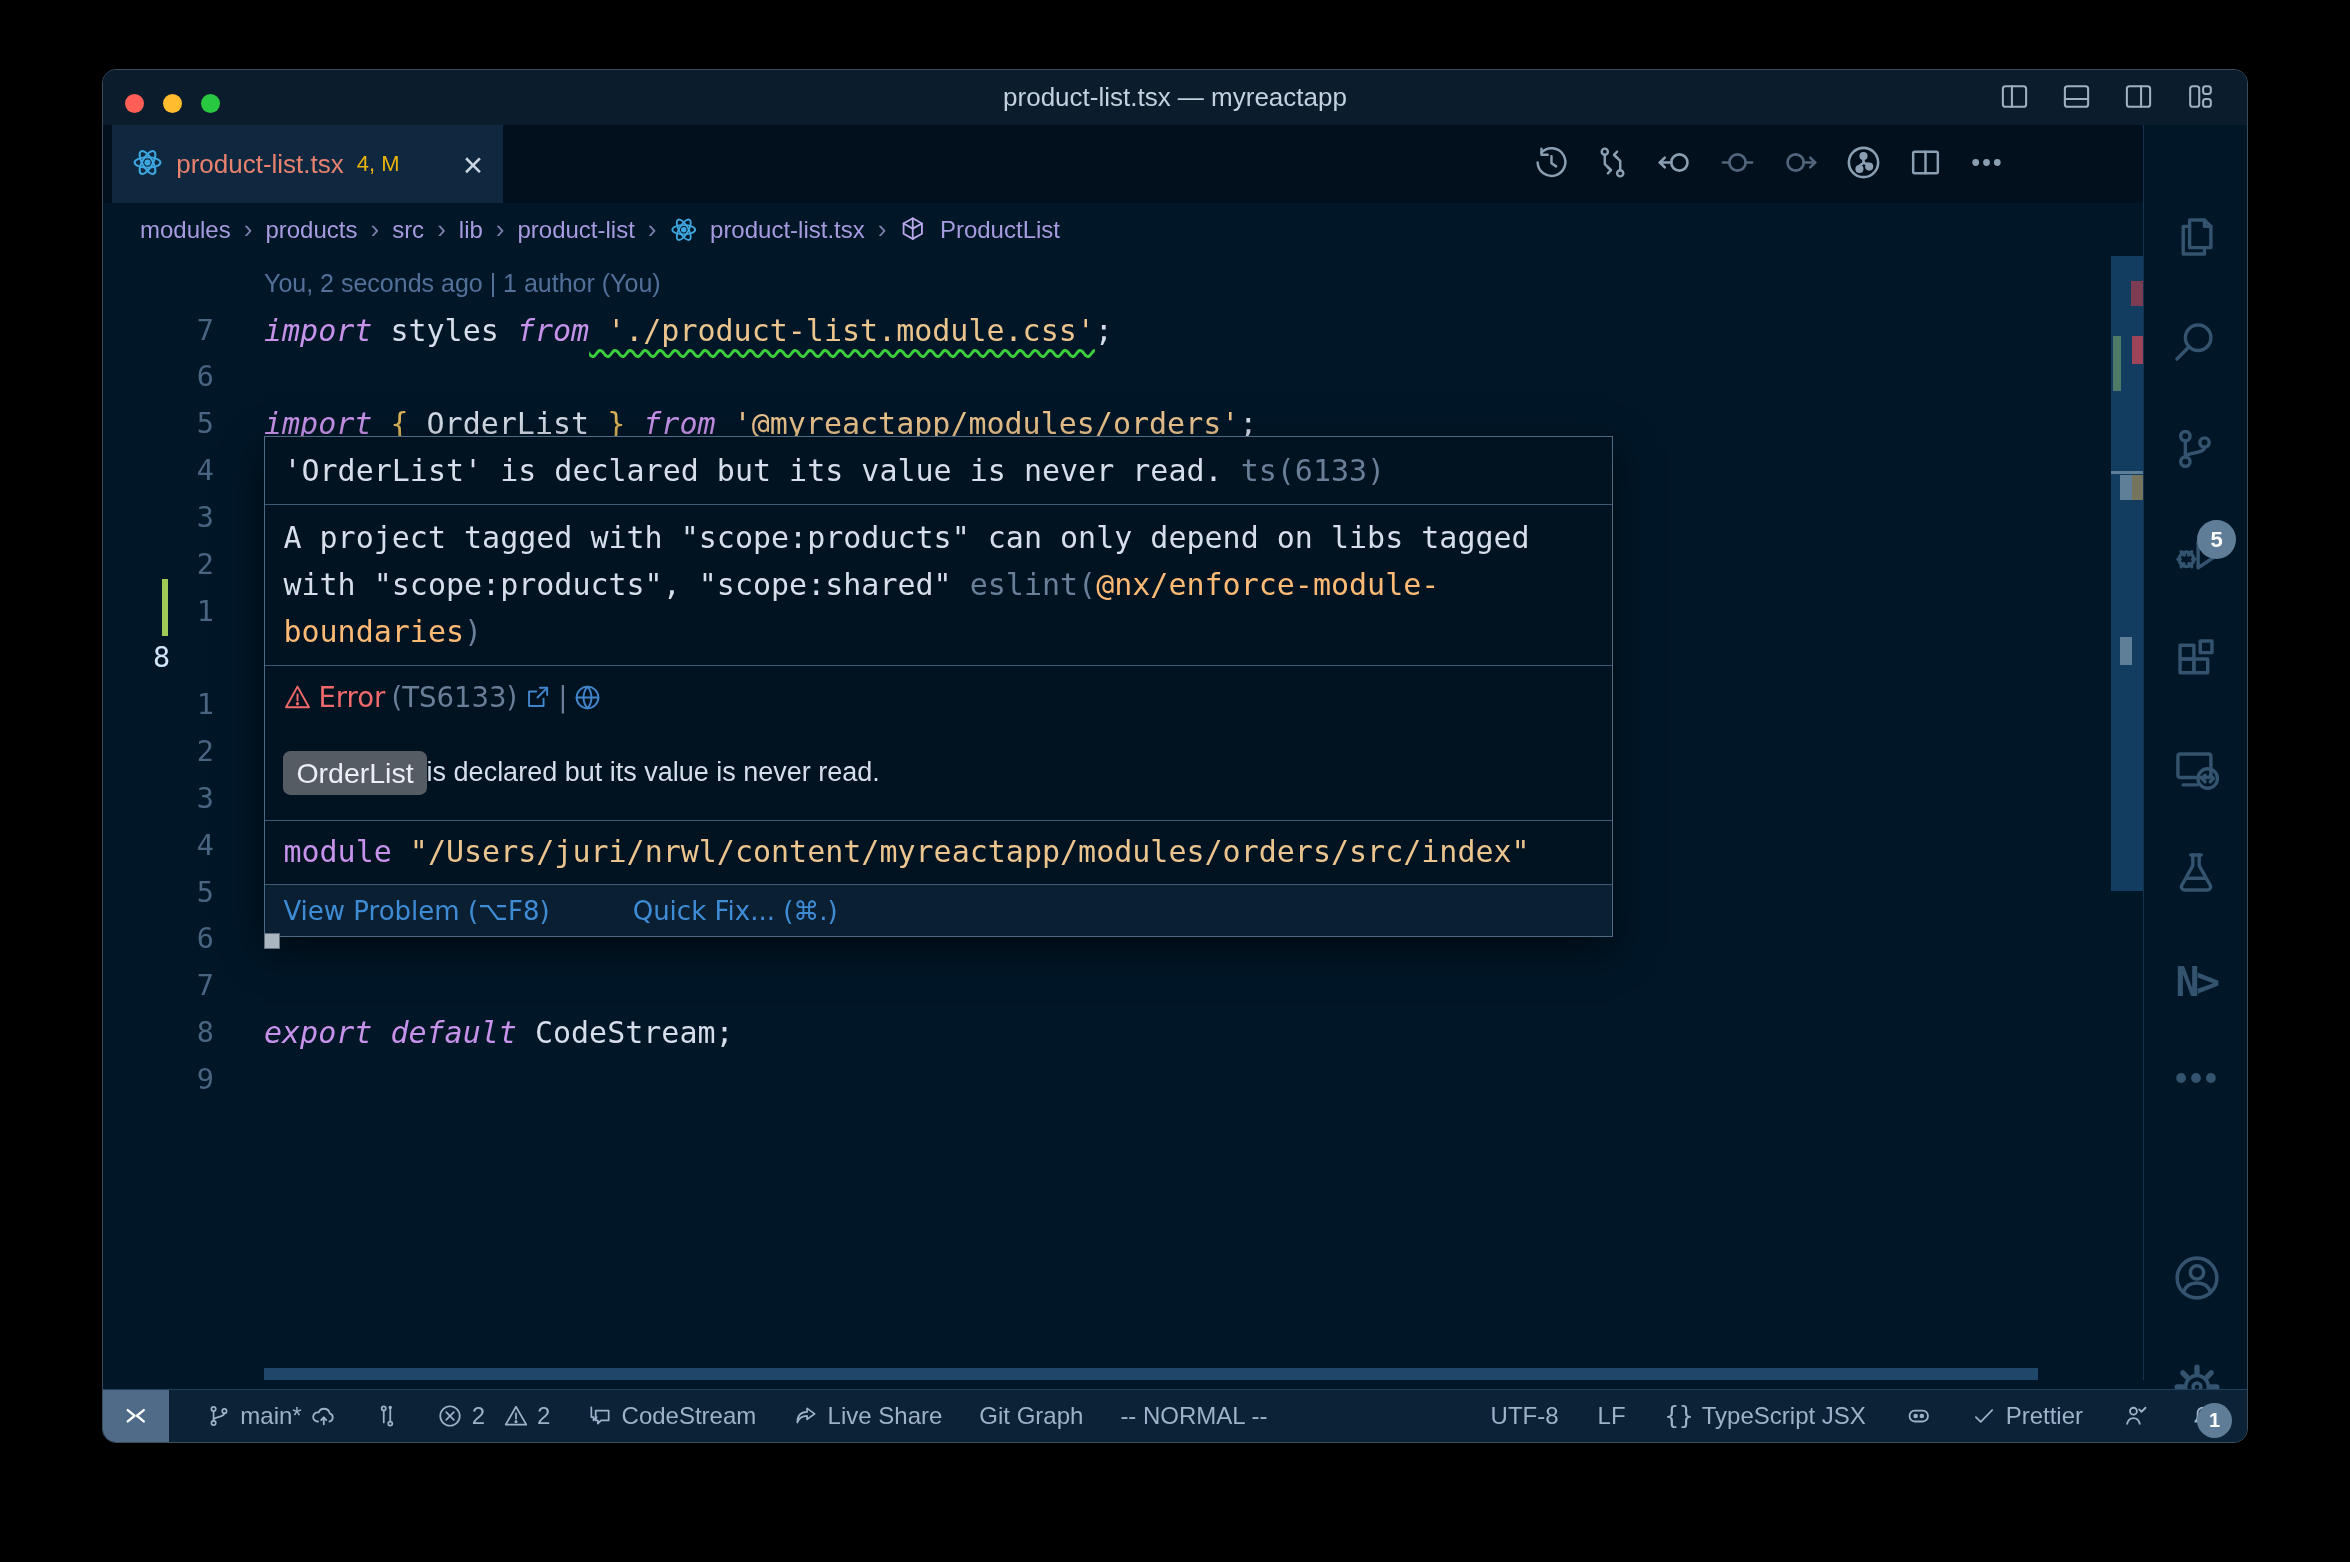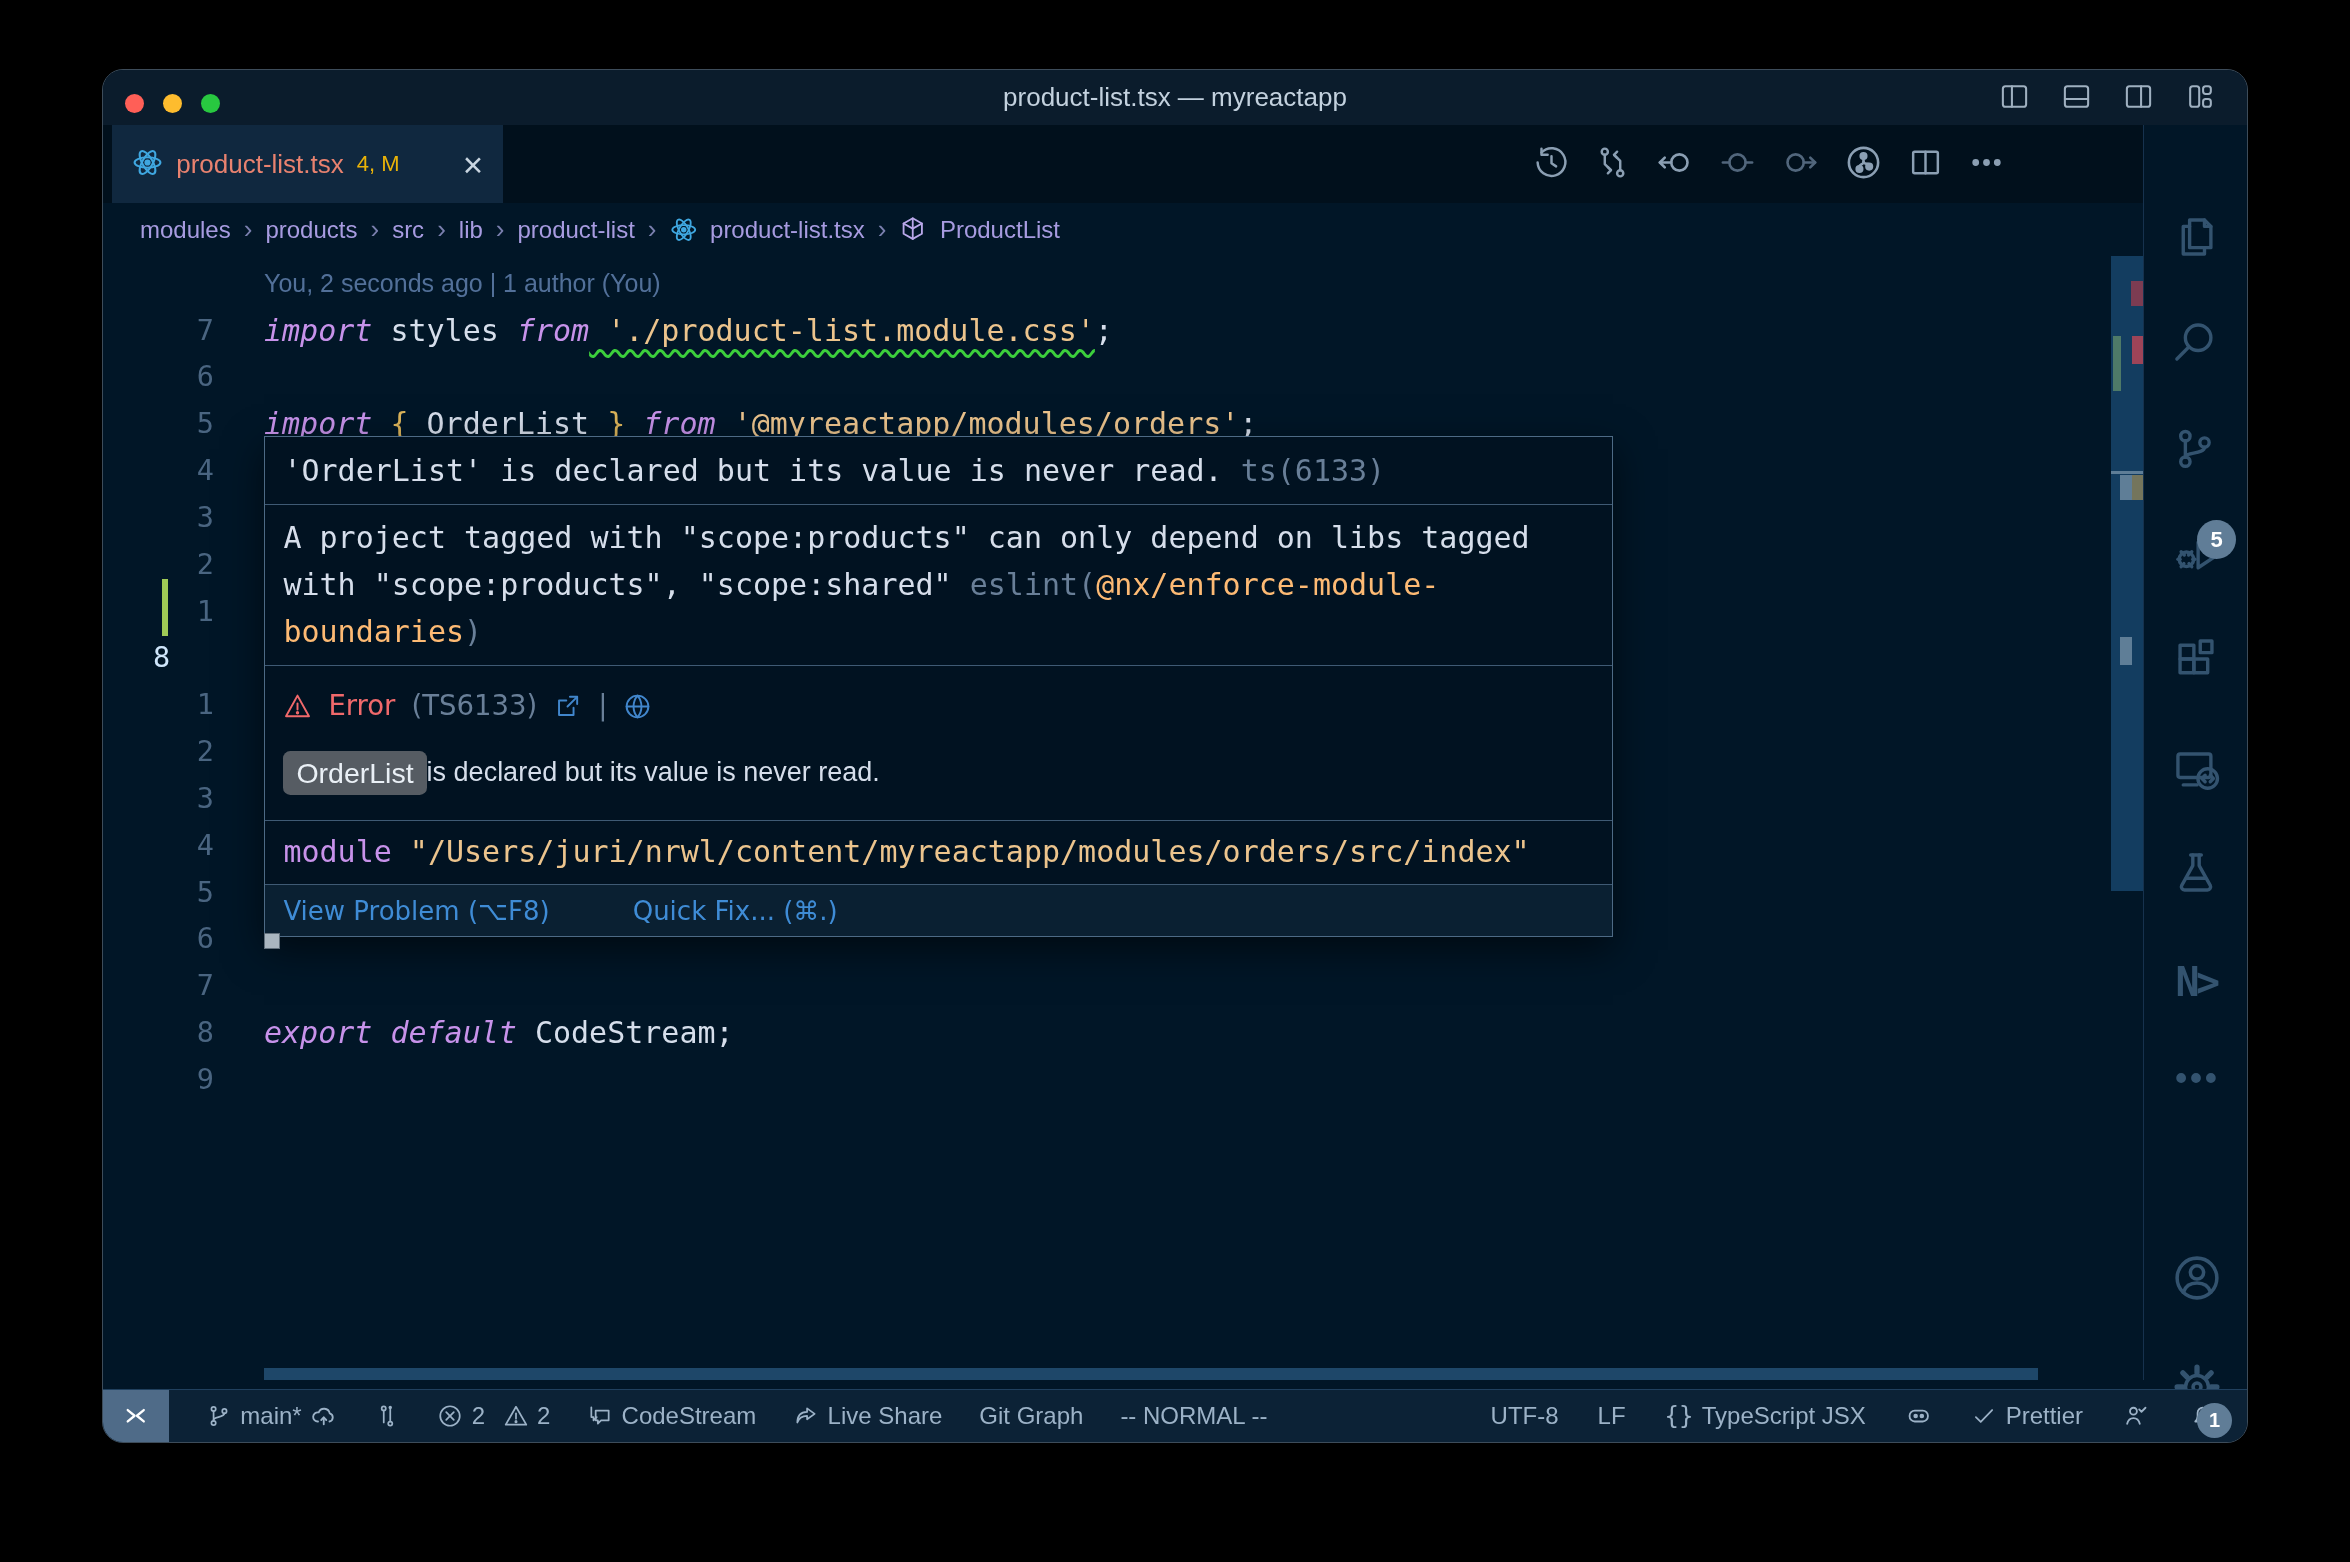--- a/index.html
+++ b/index.html
@@ -1,20 +1,20 @@
 <!DOCTYPE html>
 <html style="font-size:14.7px"><head>
 <meta charset="utf-8">
 <style>
   * { margin:0; padding:0; box-sizing:border-box; }
   html,body { background:#000; }
   .stage { position:relative; width:2351px; height:1563px; background:#000; overflow:hidden;
            font-family:"Liberation Sans", sans-serif; }
   .window { position:absolute; left:102px; top:69px; width:2146px; height:1374px;
-            background:#011627; border:0.9px solid #3d4c5a; border-radius:21px; overflow:hidden; }
+            background:#011627; border:0.9px solid #3d4c5a; border-radius:14px; overflow:hidden; }
 
   
   .titlebar { position:absolute; left:0; top:0; width:100%; height:55px; background:#0b1c2c; }
   .tl { position:absolute; top:24px; width:19px; height:19px; border-radius:50%; }
   .title { position:absolute; left:0; right:0; top:0; height:55px; line-height:55px; text-align:center;
            color:#c3d1de; font-size:26px; }
   .wicons { position:absolute; right:31px; top:0; height:55px; display:flex; align-items:center; gap:31px; color:#9fb0c0; }
   svg { fill:none; stroke:currentColor; stroke-width:1.6; stroke-linecap:round; stroke-linejoin:round; }
 
   
@@ -286,21 +286,21 @@
     <div class="popup">
       <div class="p-sec" style="top:0;height:67px;line-height:67px;padding-left:18.4px">
         <span>'OrderList' is declared but its value is never read.</span><span class="muted"> ts(6133)</span>
       </div>
       <div class="p-sec p-div" style="top:67px;height:161px;padding:9.2px 0 0 18.4px;line-height:47px">
         <div><span>A project tagged with "scope:products" can only depend on libs tagged</span></div>
         <div><span>with "scope:products", "scope:shared" </span><span class="muted">eslint(</span><span class="p-link">@nx/enforce-module-</span></div>
         <div><span class="p-link">boundaries</span><span class="muted">)</span></div>
       </div>
       <div class="p-sec p-div" style="top:228px;height:155px">
-        <div style="position:absolute;top:7.3px;left:18.4px;height:48px;display:flex;align-items:flex-end;gap:16px;font-family:'DejaVu Sans',sans-serif;font-size:27.5px">
+        <div style="position:absolute;top:7.3px;left:18.4px;height:48px;display:flex;align-items:center;gap:6px;font-family:'DejaVu Sans',sans-serif;font-size:27.5px">
           <span class="err-red" style="display:inline-flex">
               <svg width="29" height="29" viewBox="0 0 24 24">
                 <path d="M12 3 2.5 20h19z"></path>
                 <path d="M12 9.5v5"></path>
                 <circle cx="12" cy="17.2" r="0.6" fill="currentColor"></circle>
               </svg>
             </span>
           <span class="err-red">Error</span>
           <span class="muted">(TS6133)</span>
           <span style="color:#4186cc;display:inline-flex">

